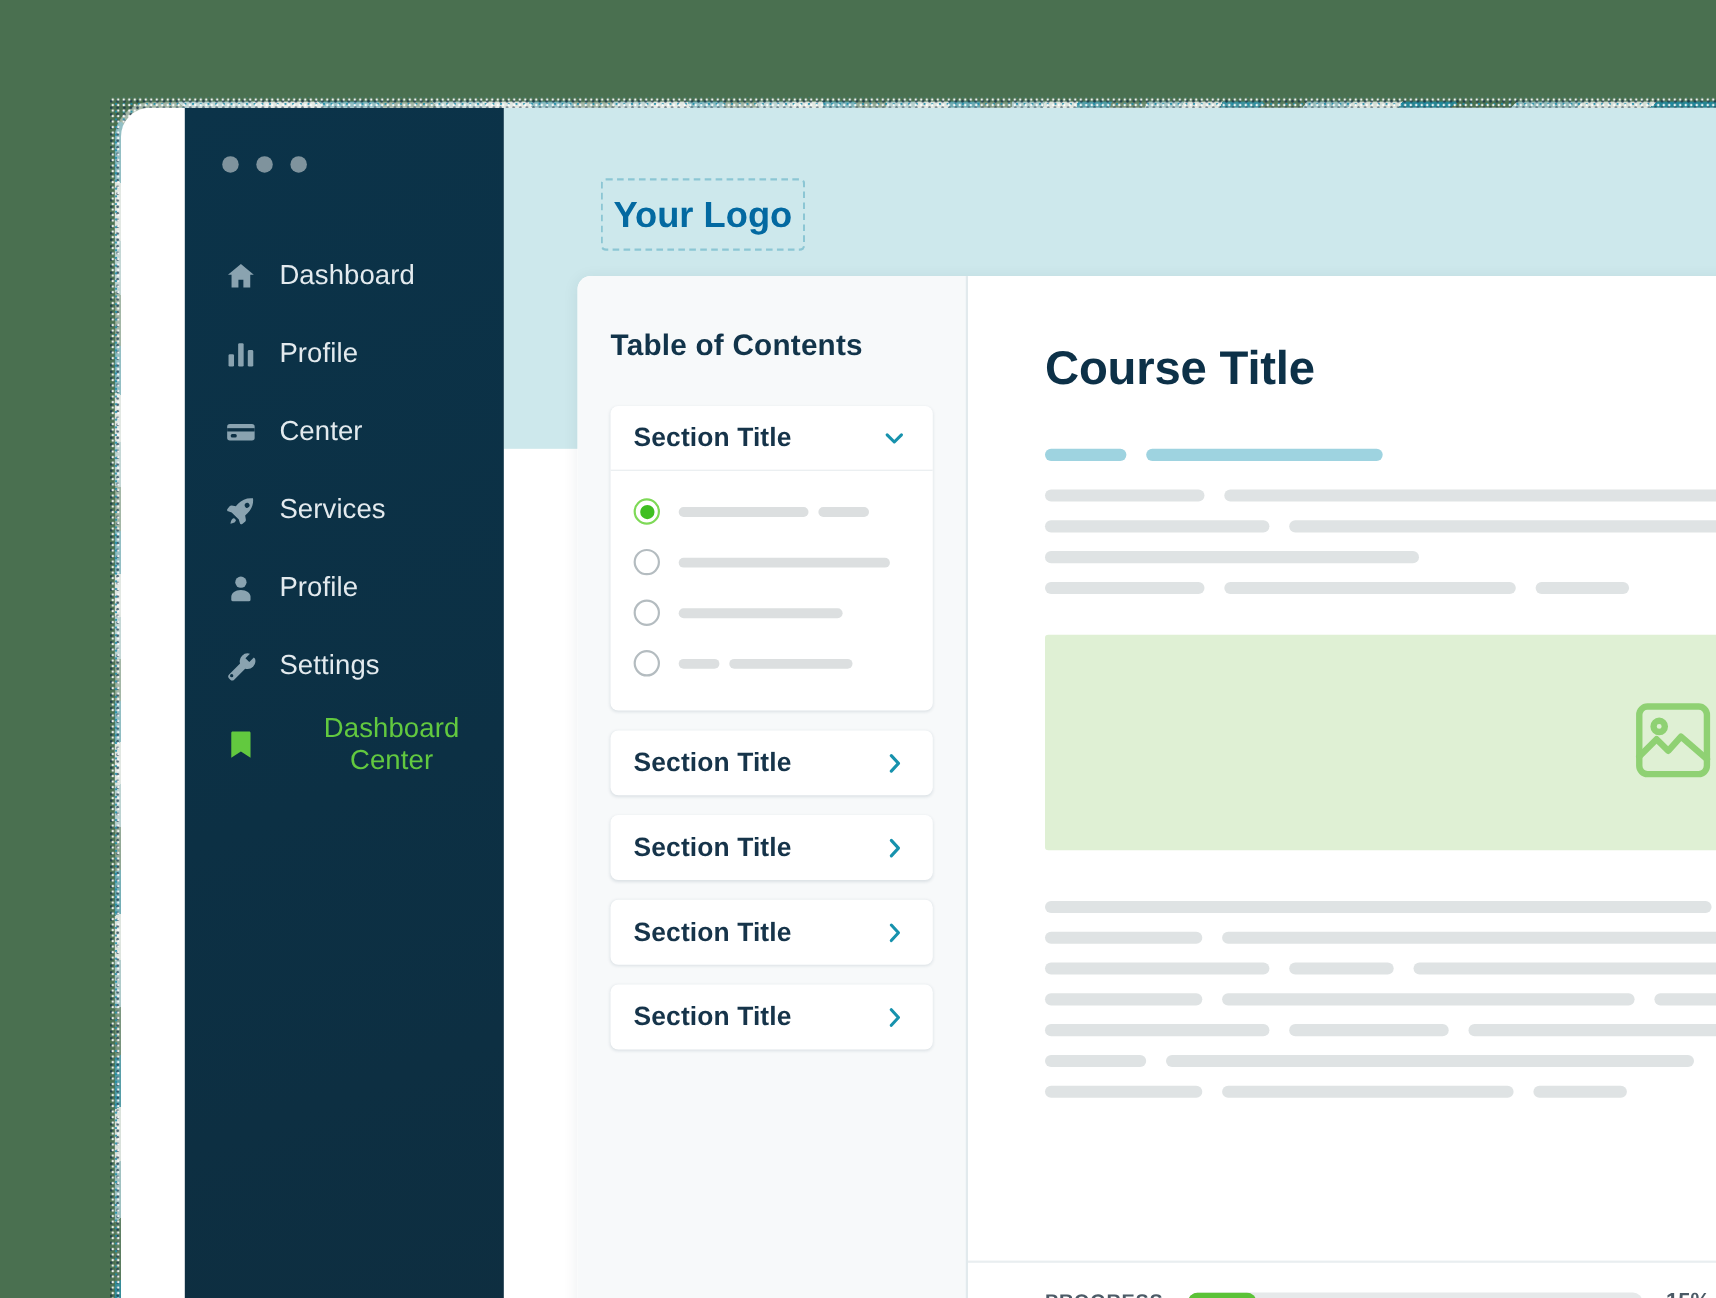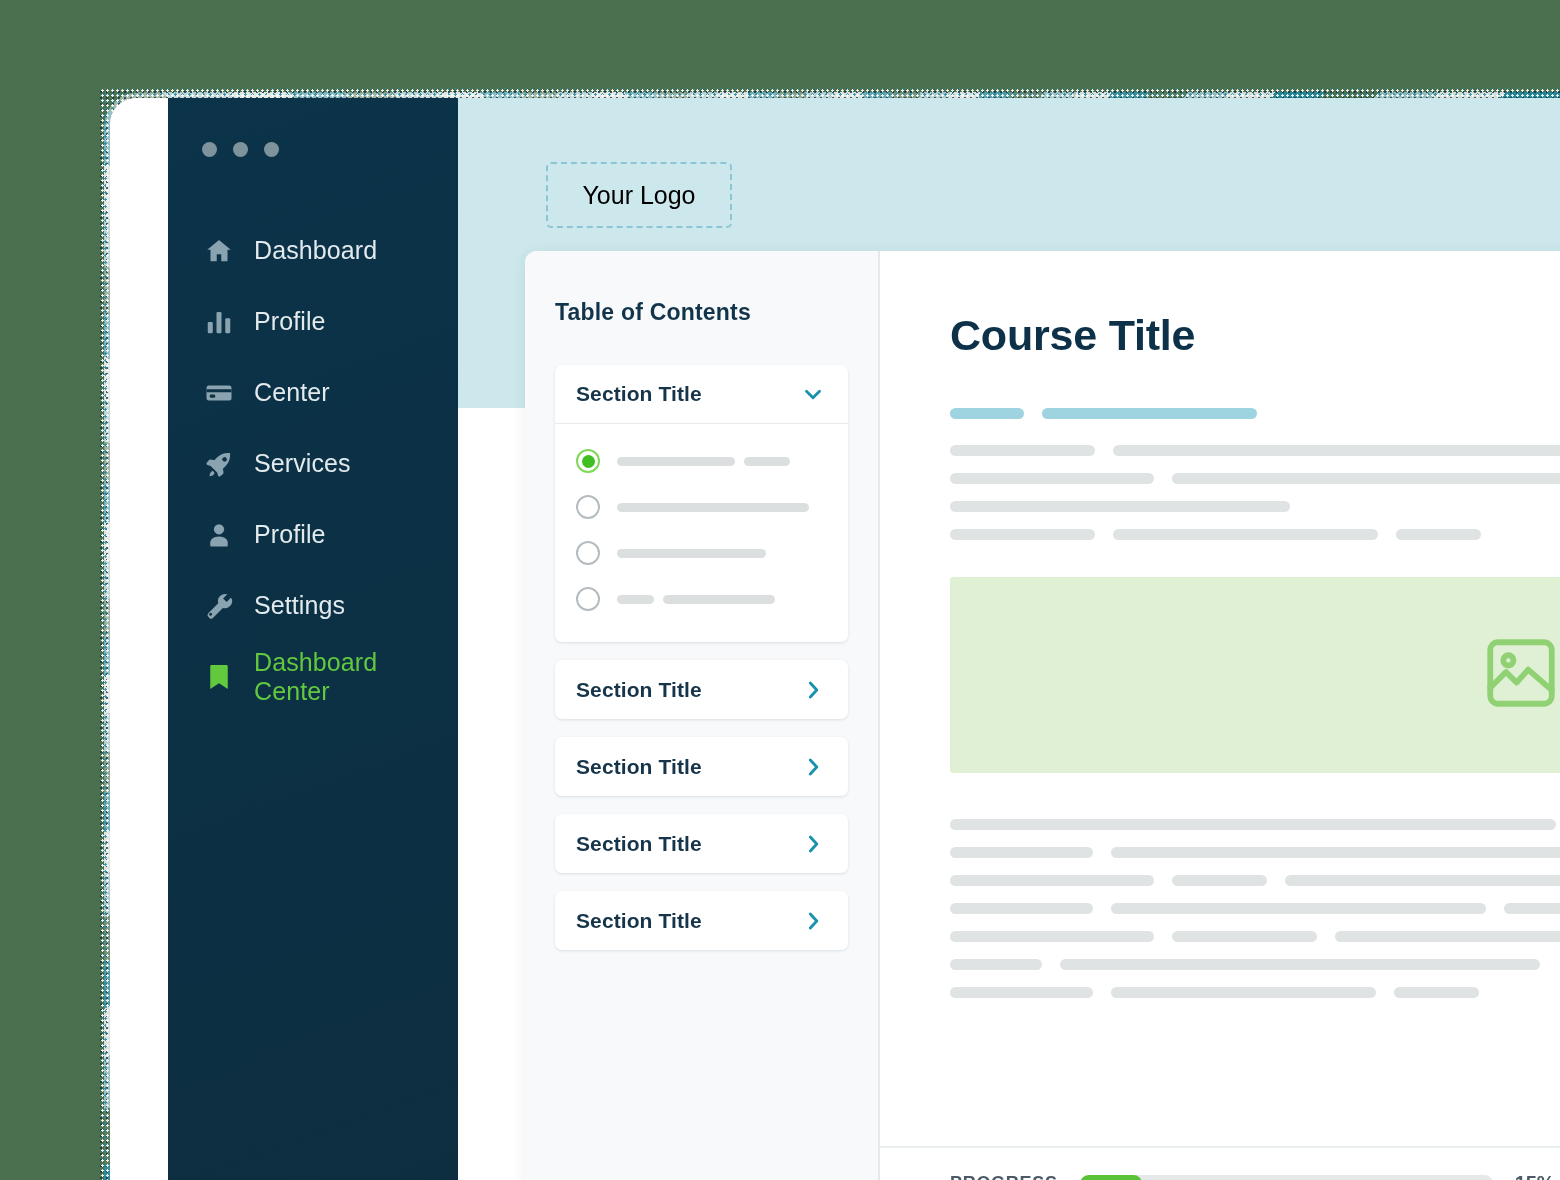--- a/index.html
+++ b/index.html
@@ -154,20 +154,21 @@
   .nav-icon {
     width: 30px; height: 30px;
     display: flex; align-items: center; justify-content: center;
     flex: 0 0 30px;
   }
   .nav-icon svg { display: block; }
   .nav-label {
     font-size: 25px;
     color: #e3eaee;
     letter-spacing: .1px;
+    text-align: center;
   }
   .nav-item.active .nav-label { color: #62c93f; }
 
   
   #top-banner {
     position: absolute;
     left: 348px;
     top: 0;
     width: 1152px;
     height: 310px;
@@ -179,23 +180,23 @@
     top: 64px;
     width: 186px;
     height: 66px;
     border: 2.5px dashed #8cc6d4;
     border-radius: 5px;
     display: flex;
     align-items: center;
     justify-content: center;
   }
   #logo-box span {
-    color: #000000;
-    font-size: 25px;
-    font-weight: 400;
+    color: #0369a1;
+    font-size: 33px;
+    font-weight: 700;
   }
 
   
   #page-card {
     position: absolute;
     left: 415px;
     top: 153px;
     width: 1085px;
     height: 967px;
     background: #ffffff;
@@ -207,21 +208,21 @@
 
   
   #toc-panel {
     width: 355px;
     flex: 0 0 355px;
     background: #f7f9fa;
     border-right: 2px solid #e2eaed;
     padding: 48px 30px 0 30px;
   }
   #toc-heading {
-    font-size: 23px;
+    font-size: 27px;
     font-weight: bold;
     color: #12344a;
     margin-bottom: 39px;
     letter-spacing: .2px;
   }
 
   .toc-card {
     background: #ffffff;
     border-radius: 7px;
     box-shadow: 0 1px 3px rgba(20,50,70,.12);
@@ -230,21 +231,21 @@
   }
   .toc-card-header {
     height: 59px;
     display: flex;
     align-items: center;
     justify-content: space-between;
     padding: 0 22px 0 21px;
     cursor: pointer;
   }
   .toc-card-title {
-    font-size: 21px;
+    font-size: 24px;
     font-weight: bold;
     color: #16344a;
     letter-spacing: .1px;
   }
   .toc-chevron { display: flex; align-items: center; }
   .toc-card.expanded .toc-card-header { border-bottom: 1.5px solid #e6ebee; }
 
   .toc-sublist { padding: 14px 0 20px 0; }
   .toc-subitem {
     display: flex;

